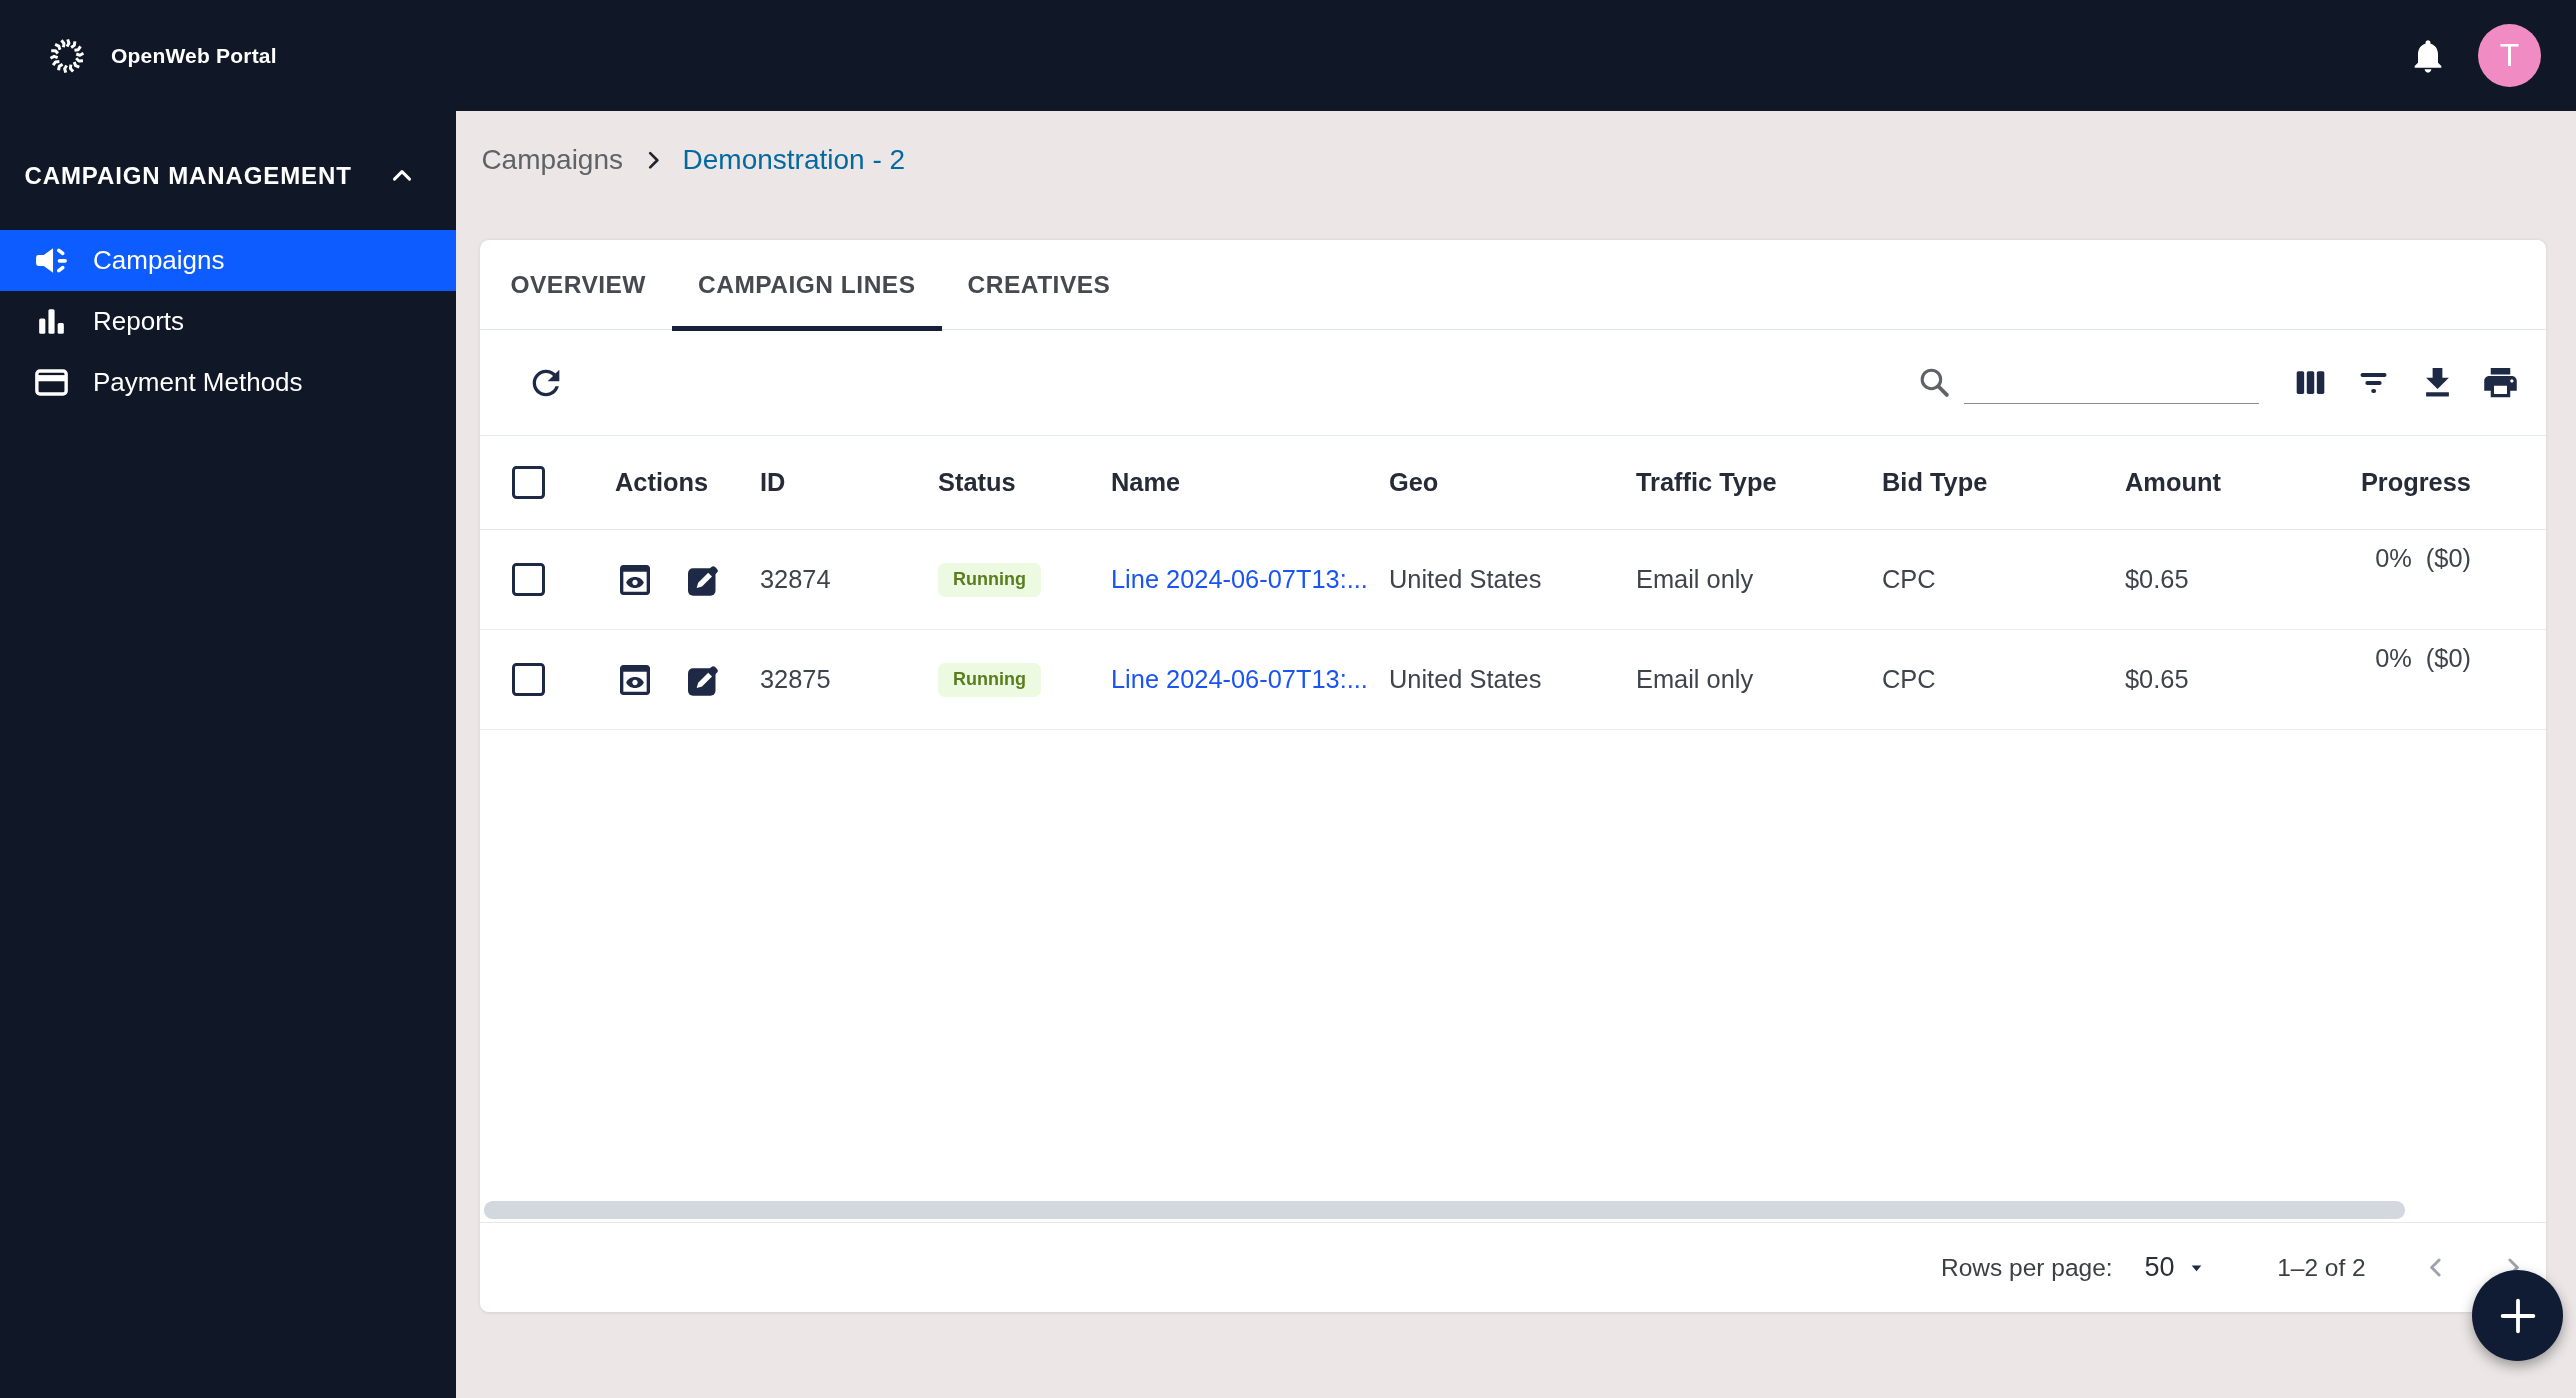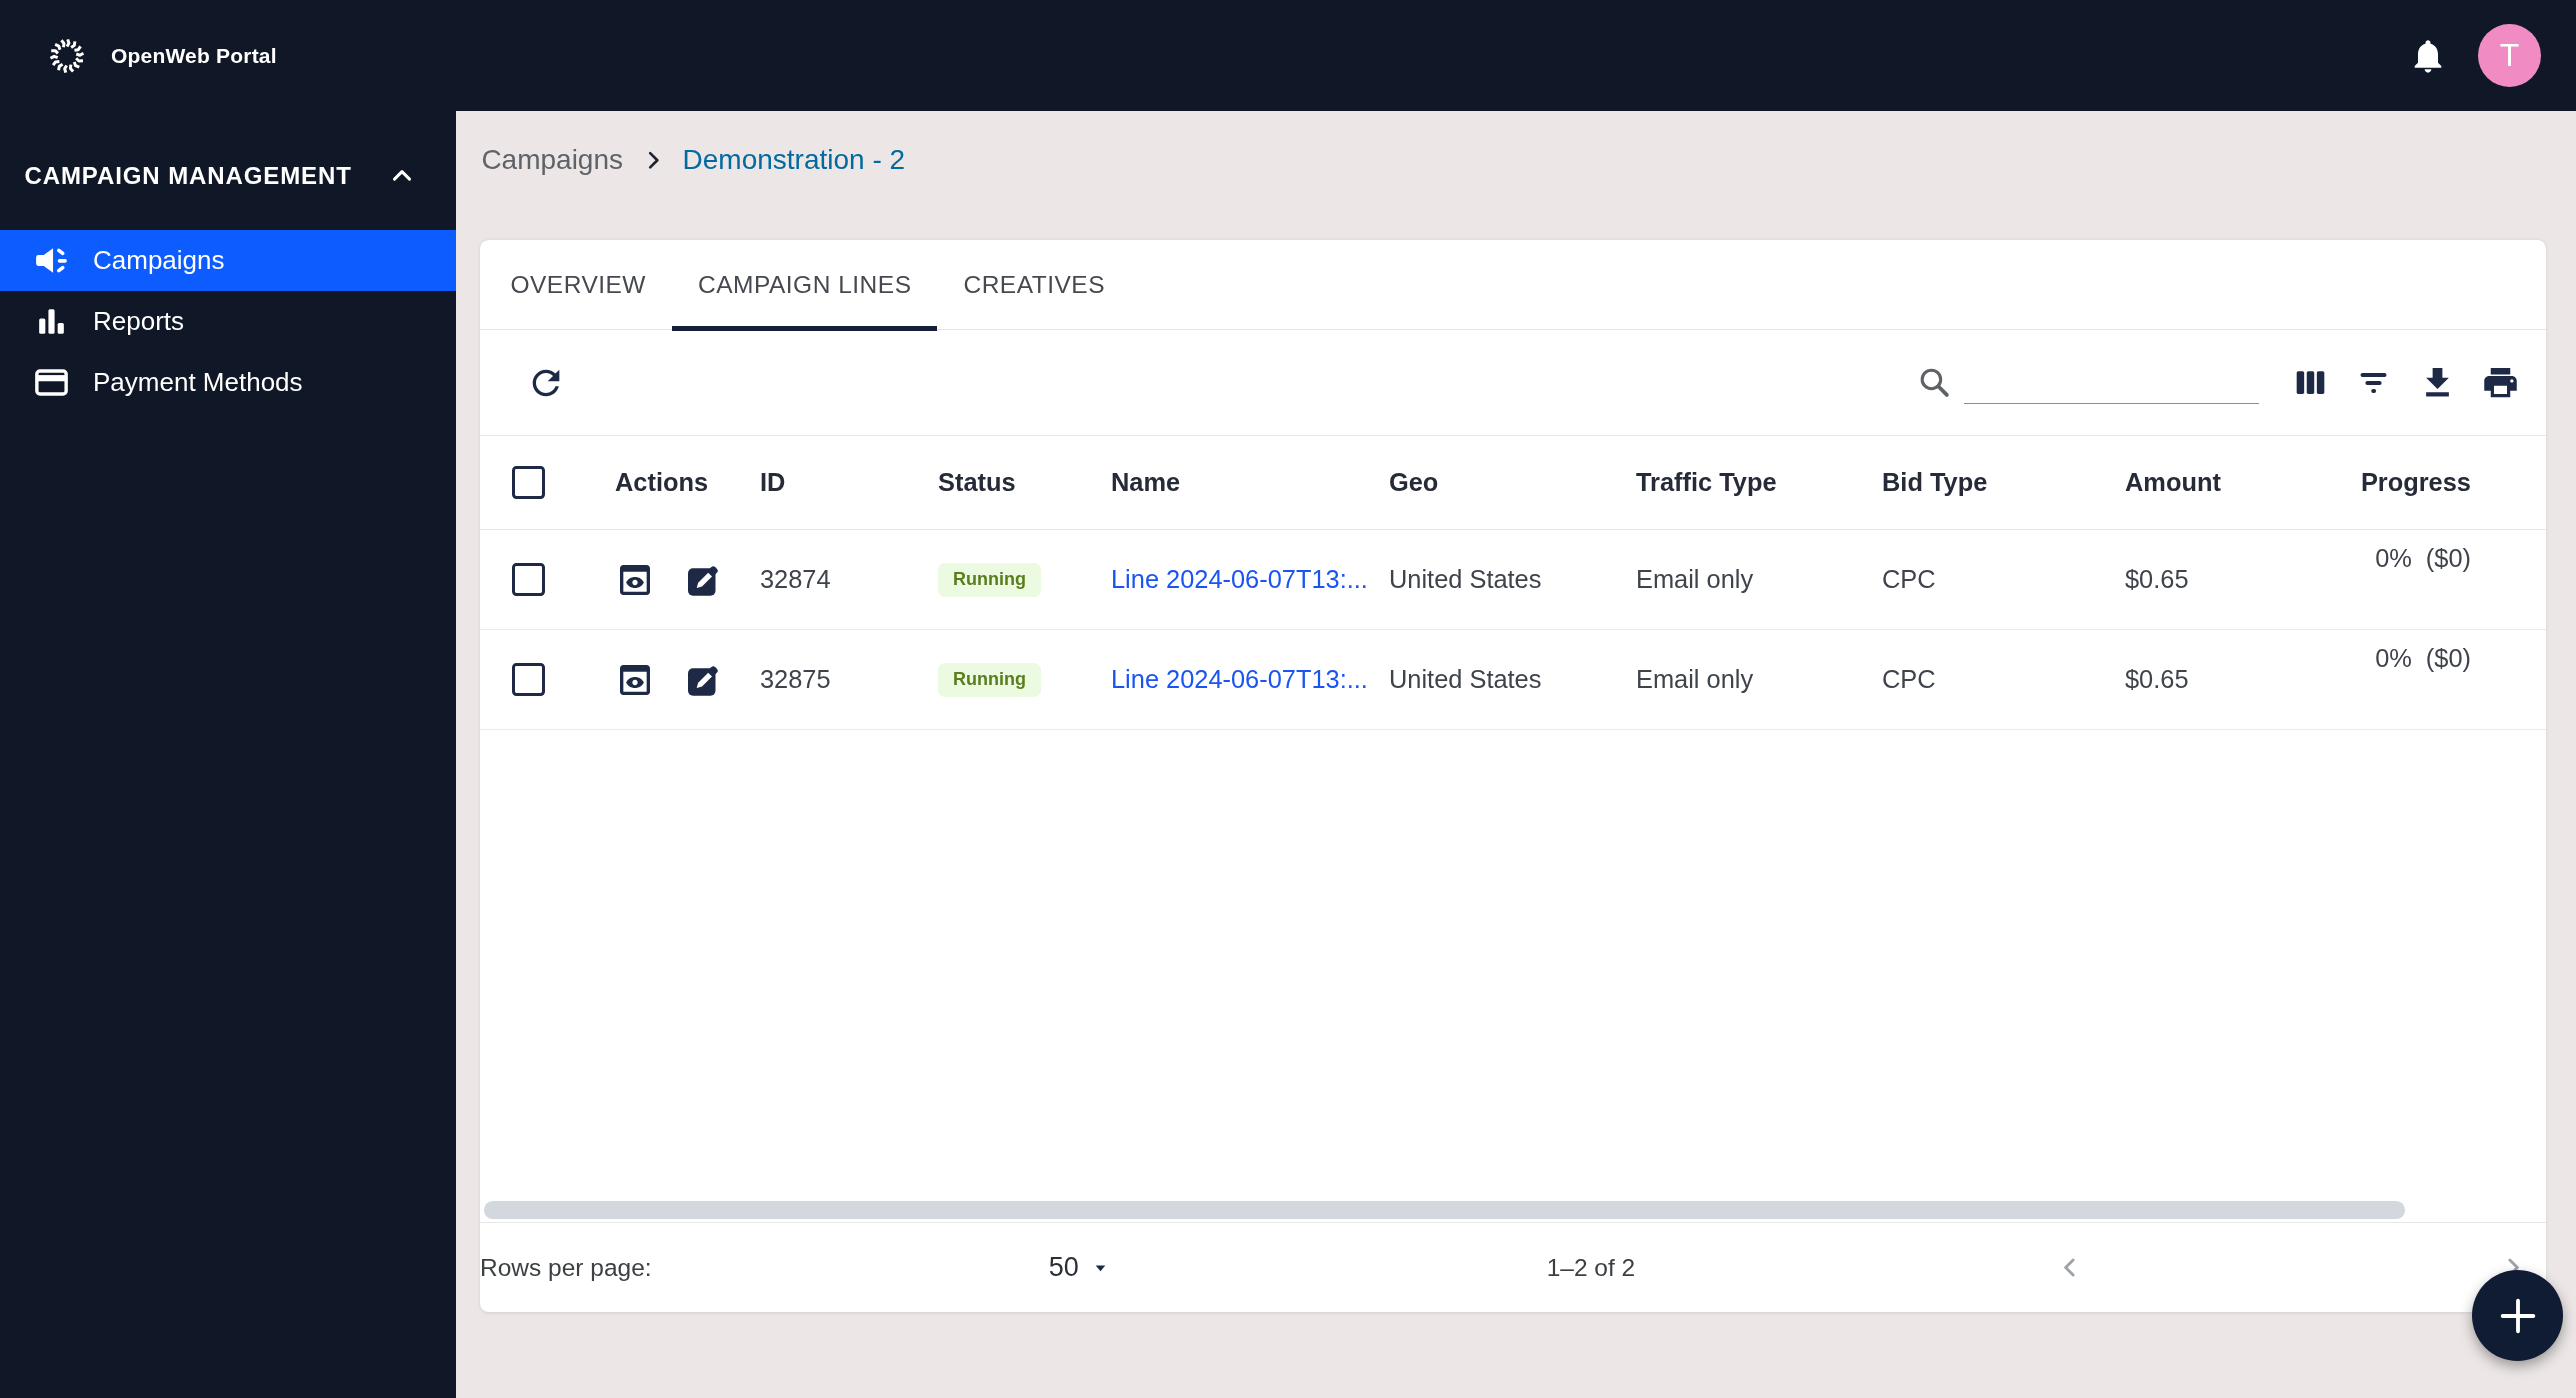--- a/index.html
+++ b/index.html
@@ -51,21 +51,21 @@
   
   .card{
     margin:28px 30px 0 24px;height:1072px;background:#fff;border-radius:8.8px;
     box-shadow:0 0.9px 3.5px rgba(0,0,0,.10);display:flex;flex-direction:column;box-sizing:border-box;
     position:relative;
   }
   
   .tabs{height:89px;border-bottom:1.8px solid #e1e5ec;display:flex;padding-left:4.4px;border-radius:8.8px 8.8px 0 0;}
   .tab{
     position:relative;display:flex;align-items:center;padding:0 26px;background:none;border:none;cursor:pointer;
-    font-family:inherit;font-size:24.5px;font-weight:400;letter-spacing:0.5px;color:#46494f;
+    font-family:inherit;font-size:24.5px;font-weight:700;letter-spacing:0.5px;color:#46494f;
   }
   .tab.active::after{
     content:"";position:absolute;left:0;right:0;bottom:-1.8px;height:5.3px;background:#16203a;
   }
   
   .toolbar{
     height:105px;border-bottom:1.8px solid #e3e7ef;display:flex;align-items:center;
     padding:0 26px 0 46px;box-sizing:content-box;
   }
   .toolbar-spacer{flex:1;}
@@ -100,21 +100,21 @@
   }
   .link{color:#1a54f2;text-decoration:none;cursor:pointer;}
   .pct-amt{margin-left:14px;}
   .table-filler{flex:1;}
   
   .hscrollbar{
     height:17.5px;width:1921px;margin:0 0 3.5px 3.5px;border-radius:8.8px;background:#d3d7de;cursor:pointer;
   }
   
   .pagination{
-    height:89px;border-top:1.8px solid #e7e7e7;display:flex;align-items:center;justify-content:space-between;
+    height:89px;border-top:1.8px solid #e7e7e7;display:flex;align-items:center;justify-content:flex-end;
     font-size:24.5px;color:#3f4349;padding-right:12.3px;border-radius:0 0 8.8px 8.8px;
   }
   .rpp-label{margin-right:26px;color:#3c4043;}
   .rpp-select{display:flex;align-items:center;gap:10.5px;margin-right:63px;background:none;border:none;cursor:pointer;font-family:inherit;font-size:27px;color:#2b2f38;}
   .range-label{margin-right:49px;color:#3c4043;}
   .page-btn{width:42px;height:42px;background:none;border:none;cursor:pointer;display:flex;align-items:center;justify-content:center;}
   .page-btn.prev{margin-right:35px;}
   
   .fab{
     position:absolute;right:13px;bottom:37px;width:91px;height:91px;border-radius:50%;

